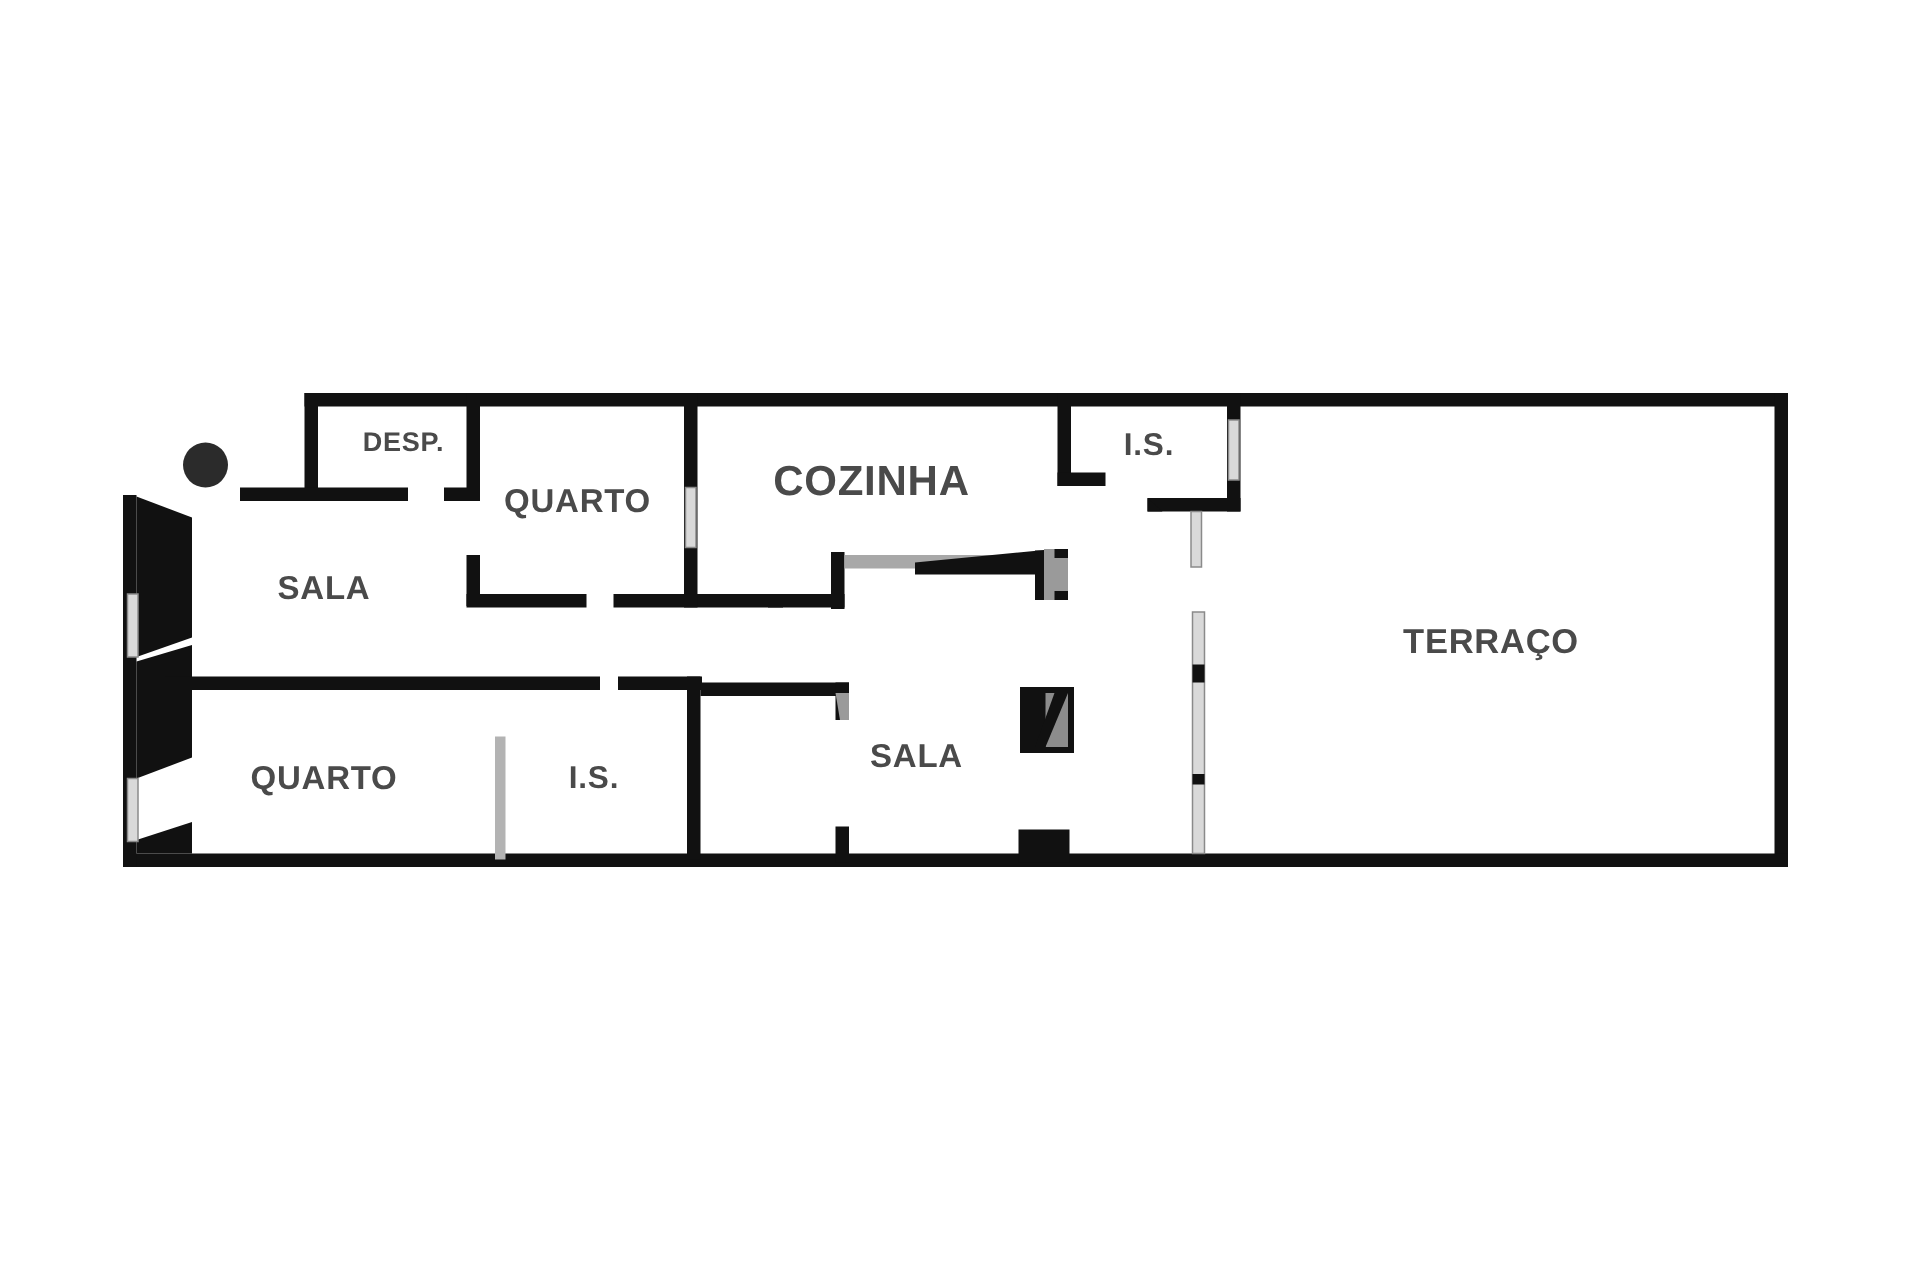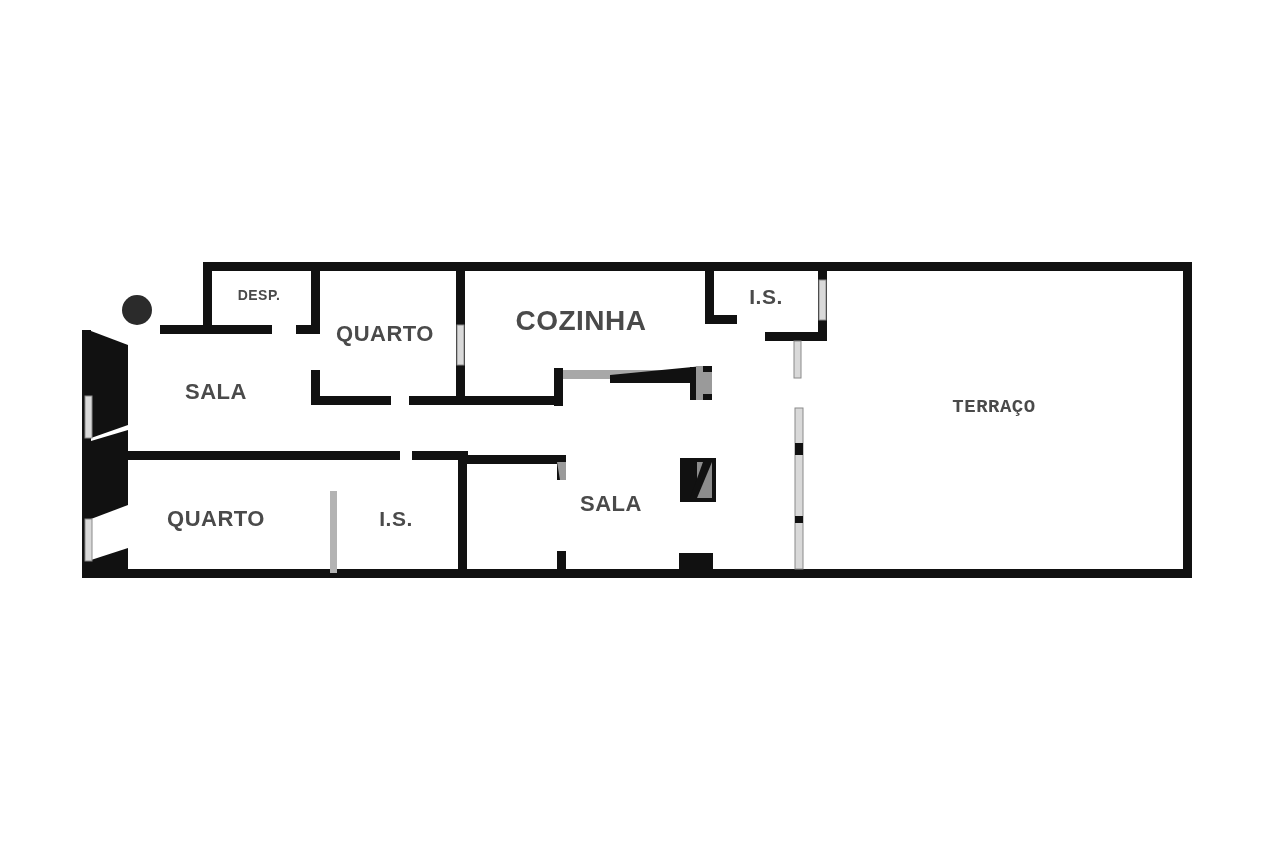--- a/index.html
+++ b/index.html
@@ -122,31 +122,31 @@
 
       <rect x="680" y="458" width="36" height="44" fill="#111111"></rect>
       <rect x="684" y="462" width="28" height="36" fill="#8c8c8c"></rect>
       <polygon points="684,462 697,462 697,498 684,498" fill="#111111"></polygon>
       <polygon points="703,462 712,462 697,498 690,498" fill="#111111"></polygon>
       <rect x="679" y="553" width="34" height="22" fill="#111111"></rect>
     </g>
 
   </svg>
 
-  <div class="room-label" style="left:259px; top:295px; font-size:14px;">DESP.</div>
+  <div class="room-label" style="left:269px; top:295px; font-size:18px;">DESP.</div>
 
   <div class="room-label" style="left:216px; top:392px; font-size:22px;">SALA</div>
 
   <div class="room-label" style="left:385px; top:334px; font-size:22px;">QUARTO</div>
 
   <div class="room-label" style="left:581px; top:321px; font-size:28px;">COZINHA</div>
 
   <div class="room-label" style="left:766px; top:297px; font-size:21px;">I.S.</div>
 
-  <div class="room-label" style="left:994px; top:407px; font-size:19px;font-family:Liberation Mono, monospace;">TERRAÇO</div>
+  <div class="room-label" style="left:994px; top:428px; font-size:23px;">TERRAÇO</div>
 
   <div class="room-label" style="left:216px; top:519px; font-size:22px;">QUARTO</div>
 
   <div class="room-label" style="left:396px; top:519px; font-size:21px;">I.S.</div>
 
   <div class="room-label" style="left:611px; top:504px; font-size:22px;">SALA</div>
 
 </div>
 
 </body></html>

